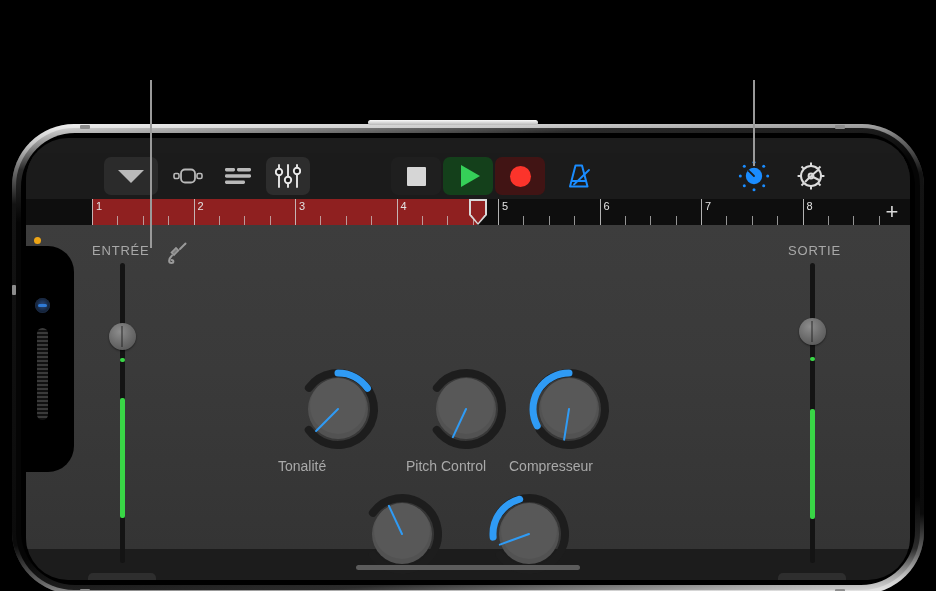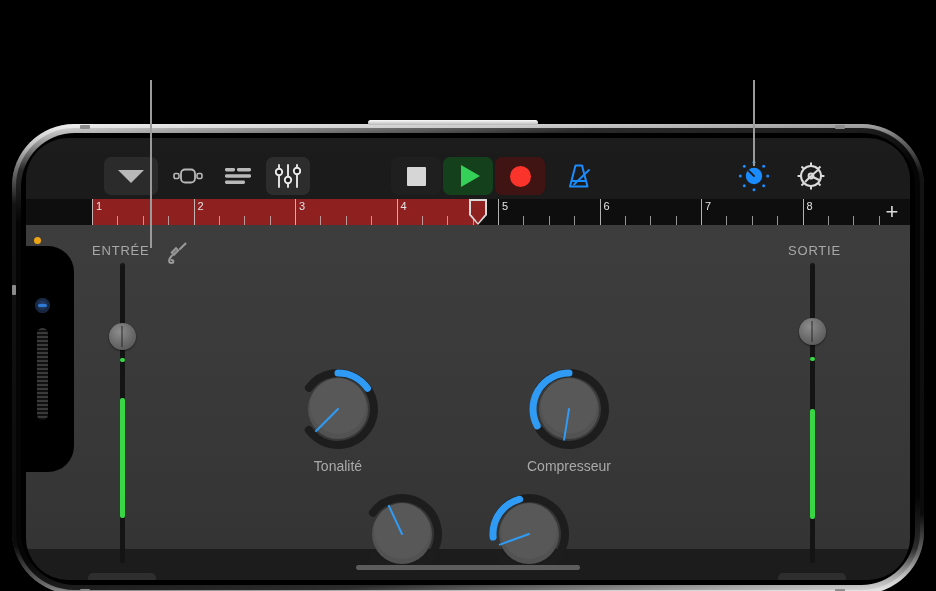--- a/index.html
+++ b/index.html
@@ -207,21 +207,21 @@
   .chan-btn {
     position: absolute; width: 68px; height: 26px;
     background: #2e2e2e; border-radius: 5px;
     display: flex; align-items: center; justify-content: center;
     font-size: 13px; color: #8a8a8a; cursor: pointer;
   }
   #btn-micro  { left: 62px;  top: 348px; }
   #btn-mute   { left: 752px; top: 348px; }
 
   
-  .knob-cell { position: absolute; width: 120px; text-align: center; }
+  .knob-cell { position: absolute; width: 120px; }
   .knob-wrap { position: relative; width: 88px; height: 88px; margin: 0 auto; cursor: pointer; }
   .knob-label {
     margin-top: 5px; font-size: 14px; color: #a9a9a9;
     font-family: "Liberation Sans", sans-serif;
   }
   #cell-tonalite { left: 252px; top: 140px; }
   #cell-pitch    { left: 380px; top: 140px; }
   #cell-comp     { left: 483px; top: 140px; }
   #cell-drive    { left: 316px; top: 265px; }
   #cell-vocal    { left: 443px; top: 265px; }
@@ -432,20 +432,29 @@
         <div class="knob-cell" id="cell-tonalite">
           <div class="knob-wrap"><svg viewBox="0 0 88 88" width="88" height="88">
                 <circle cx="44" cy="44" r="36" fill="none" stroke="#1d1d1d" stroke-width="8" stroke-linecap="round" stroke-dasharray="180.95573684677208 45.23893421169302" transform="rotate(-144 44 44)"></circle>
                 <circle cx="44" cy="44" r="30" fill="#525252"></circle>
                 <circle cx="44" cy="41" r="28" fill="#585858"></circle>
                 <path d="M 44 8 A 36 36 0 0 1 73.4894735944037 23.351248291362342" fill="none" stroke="#2f9bf5" stroke-width="7" stroke-linecap="round"></path>
                 <line x1="44" y1="44" x2="22.079689783217027" y2="65.92031021678298" stroke="#2f9bf5" stroke-width="2" stroke-linecap="round"></line>
               </svg></div>
           <div class="knob-label">Tonalité</div>
         </div>
+        <div class="knob-cell" id="cell-pitch">
+          <div class="knob-wrap"><svg viewBox="0 0 88 88" width="88" height="88">
+                <circle cx="44" cy="44" r="36" fill="none" stroke="#1d1d1d" stroke-width="8" stroke-linecap="round" stroke-dasharray="180.95573684677208 45.23893421169302" transform="rotate(-144 44 44)"></circle>
+                <circle cx="44" cy="44" r="30" fill="#525252"></circle>
+                <circle cx="44" cy="41" r="28" fill="#585858"></circle>
+                <line x1="44" y1="44" x2="30.89883388603832" y2="72.09554139813615" stroke="#2f9bf5" stroke-width="2" stroke-linecap="round"></line>
+              </svg></div>
+          <div class="knob-label">Pitch Control</div>
+        </div>
         <div class="knob-cell" id="cell-comp">
           <div class="knob-wrap"><svg viewBox="0 0 88 88" width="88" height="88">
                 <circle cx="44" cy="44" r="36" fill="none" stroke="#1d1d1d" stroke-width="8" stroke-linecap="round" stroke-dasharray="180.95573684677208 45.23893421169302" transform="rotate(-144 44 44)"></circle>
                 <circle cx="44" cy="44" r="30" fill="#525252"></circle>
                 <circle cx="44" cy="41" r="28" fill="#585858"></circle>
                 <path d="M 12.213886657078632 60.90097626029207 A 36 36 0 0 1 44 8" fill="none" stroke="#2f9bf5" stroke-width="7" stroke-linecap="round"></path>
                 <line x1="44" y1="44" x2="39.15053158375284" y2="74.61833855844927" stroke="#2f9bf5" stroke-width="2" stroke-linecap="round"></line>
               </svg></div>
           <div class="knob-label">Compresseur</div>
         </div>

